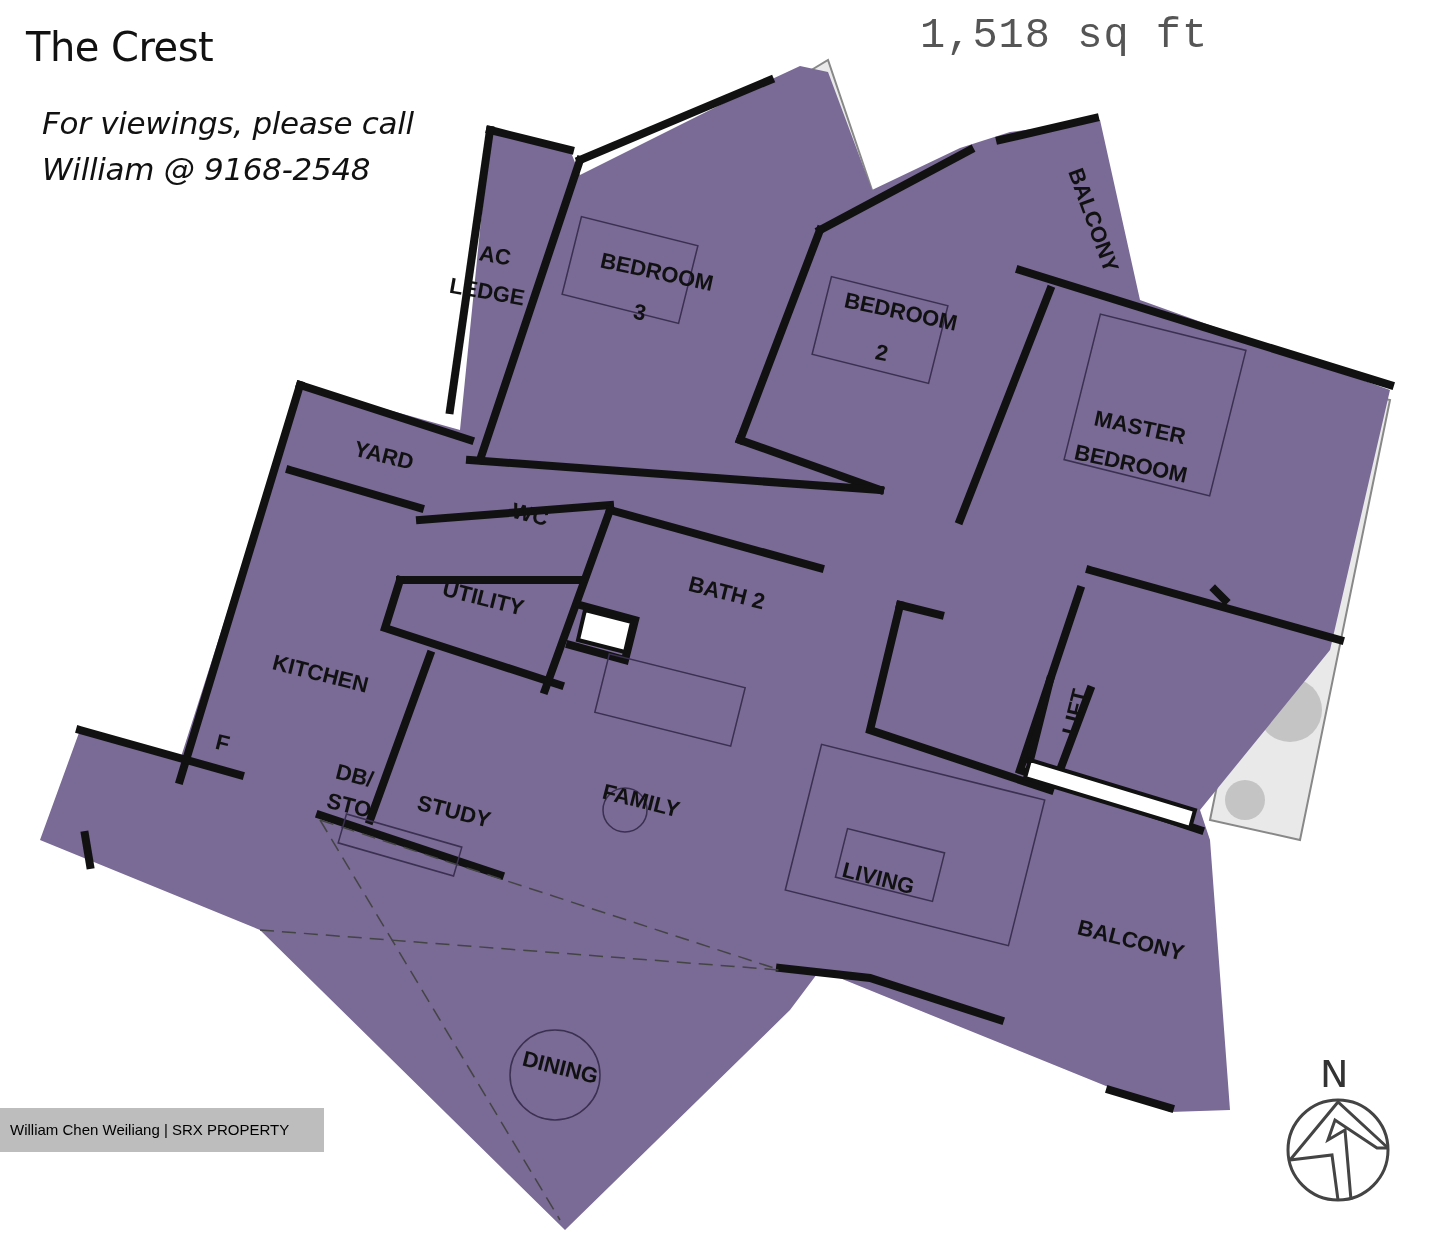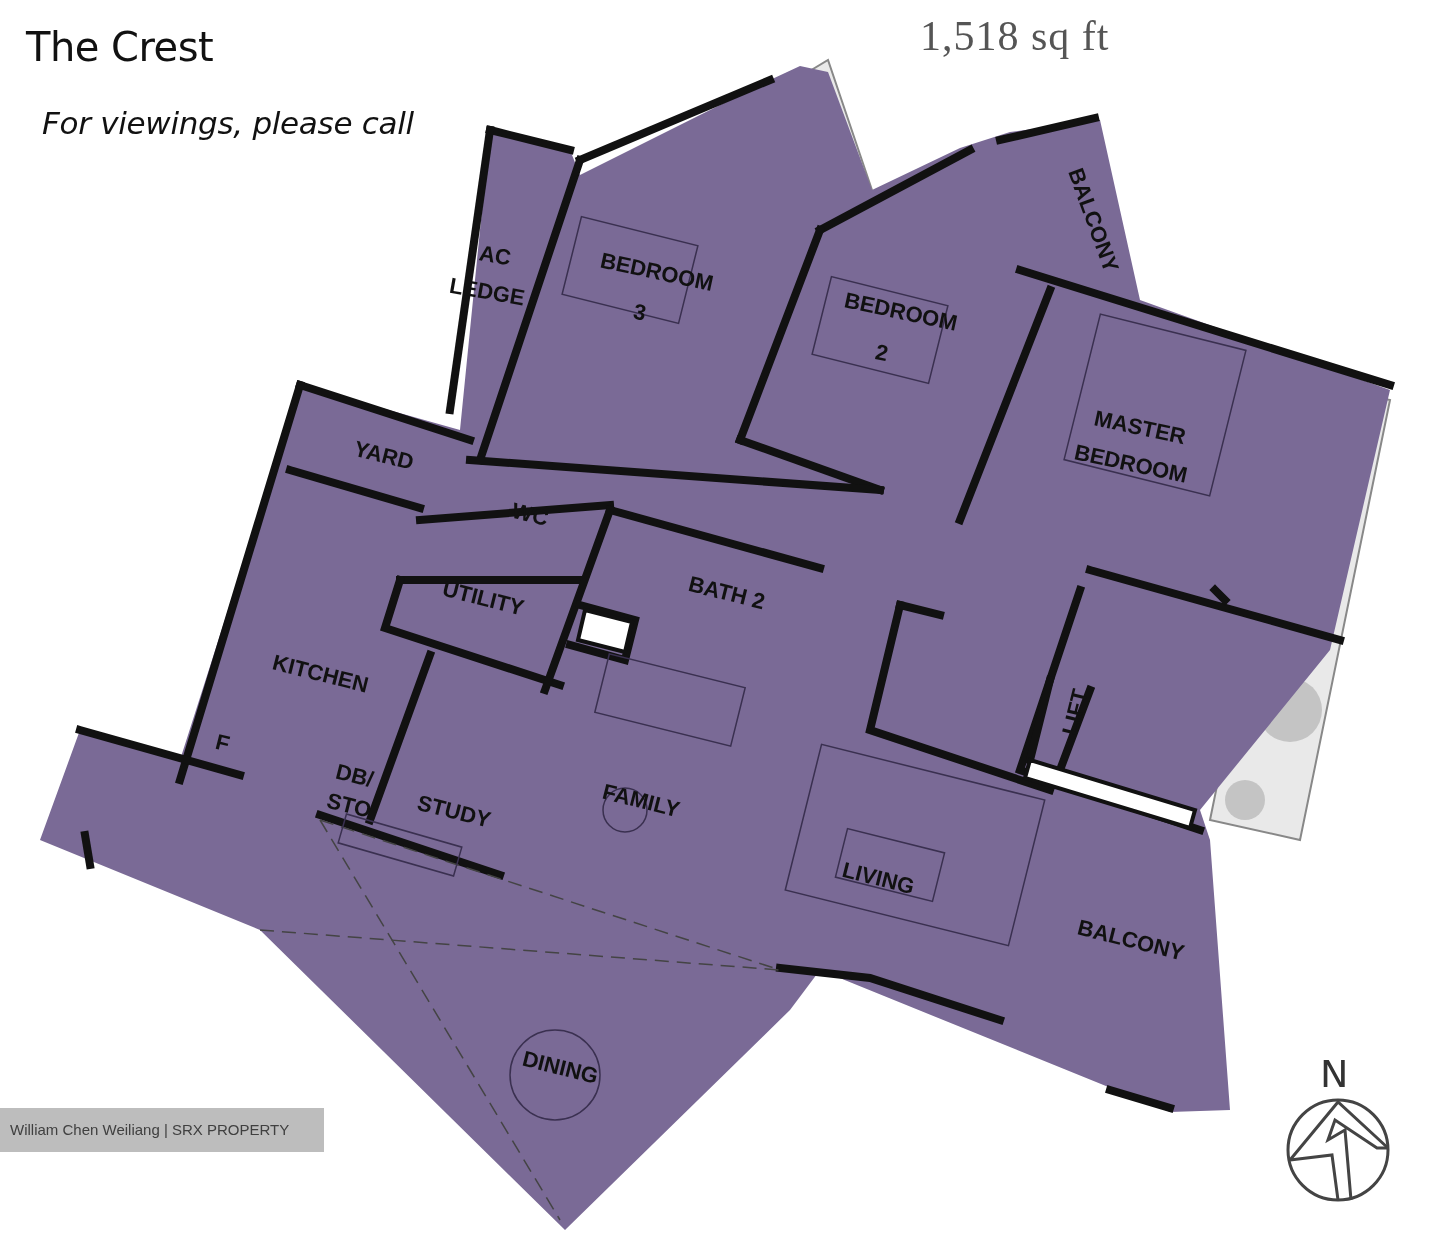--- a/index.html
+++ b/index.html
@@ -1,30 +1,31 @@
 <!DOCTYPE html>
 <html><head>
 <meta charset="utf-8">
 <style>
   html,body{margin:0;padding:0;background:#ffffff;}
   body{width:1440px;height:1252px;position:relative;overflow:hidden;font-family:"Liberation Sans","DejaVu Sans",sans-serif;}
   .title{position:absolute;left:26px;top:24px;font-size:40px;color:#111;font-family:"DejaVu Sans",sans-serif;letter-spacing:-0.5px;}
   .contact{position:absolute;left:42px;top:100px;font-size:31px;line-height:46px;color:#111;font-family:"DejaVu Sans",sans-serif;letter-spacing:-0.3px;font-style:italic;}
-  .area{position:absolute;left:920px;top:12px;font-size:42px;color:#555;font-family:Liberation Serif, serif;letter-spacing:1px;}
-  .watermark{position:absolute;left:0;top:1108px;width:324px;height:44px;background:#bdbdbd;color:#404040;font-size:15px;line-height:44px;padding-left:10px;box-sizing:border-box;}
+  .area{position:absolute;left:920px;top:12px;font-size:42px;color:#555;font-family:Liberation Mono, monospace;letter-spacing:1px;}
+  .watermark{position:absolute;left:0;top:1108px;width:324px;height:44px;background:#bdbdbd;color:#000000;font-size:15px;line-height:44px;padding-left:10px;box-sizing:border-box;}
   svg.plan{position:absolute;left:0;top:0;}
   .lbl{font-family:"Liberation Sans","DejaVu Sans",sans-serif;font-weight:bold;fill:#111;font-size:22px;}
   .compass-n{position:absolute;left:1320px;top:1052px;font-size:38px;color:#333;font-family:"DejaVu Sans",sans-serif;}
 </style>
 </head>
 <body>
 
 <div class="title">The Crest</div>
 <div class="contact">
   <div>For viewings, please call</div>
+  <div>William @ 9168-2548</div>
 </div>
 <div class="area">1,518 sq ft</div>
 
 <svg class="plan" width="1440" height="1252" viewBox="0 0 1440 1252">
 
   <g fill="#e9e9e9" stroke="#888" stroke-width="2">
     <polygon points="770,95 828,60 872,190 826,205"></polygon>
     <polygon points="1300,380 1390,400 1300,840 1210,820"></polygon>
   </g>
   <g fill="#c4c4c4">

